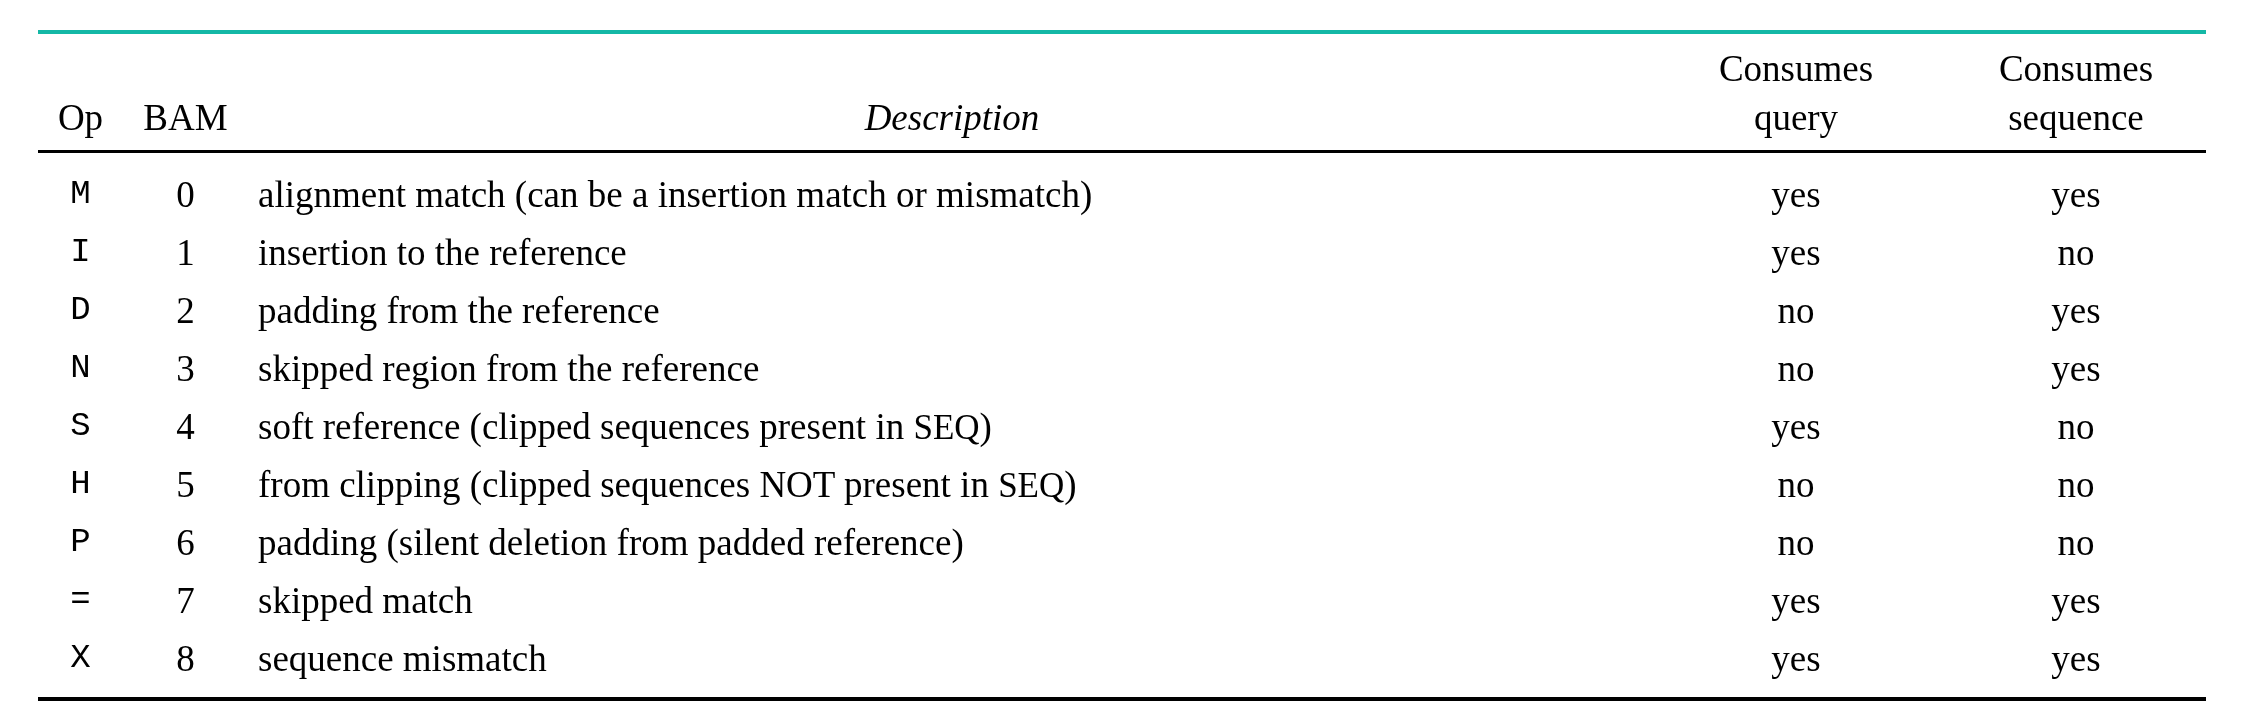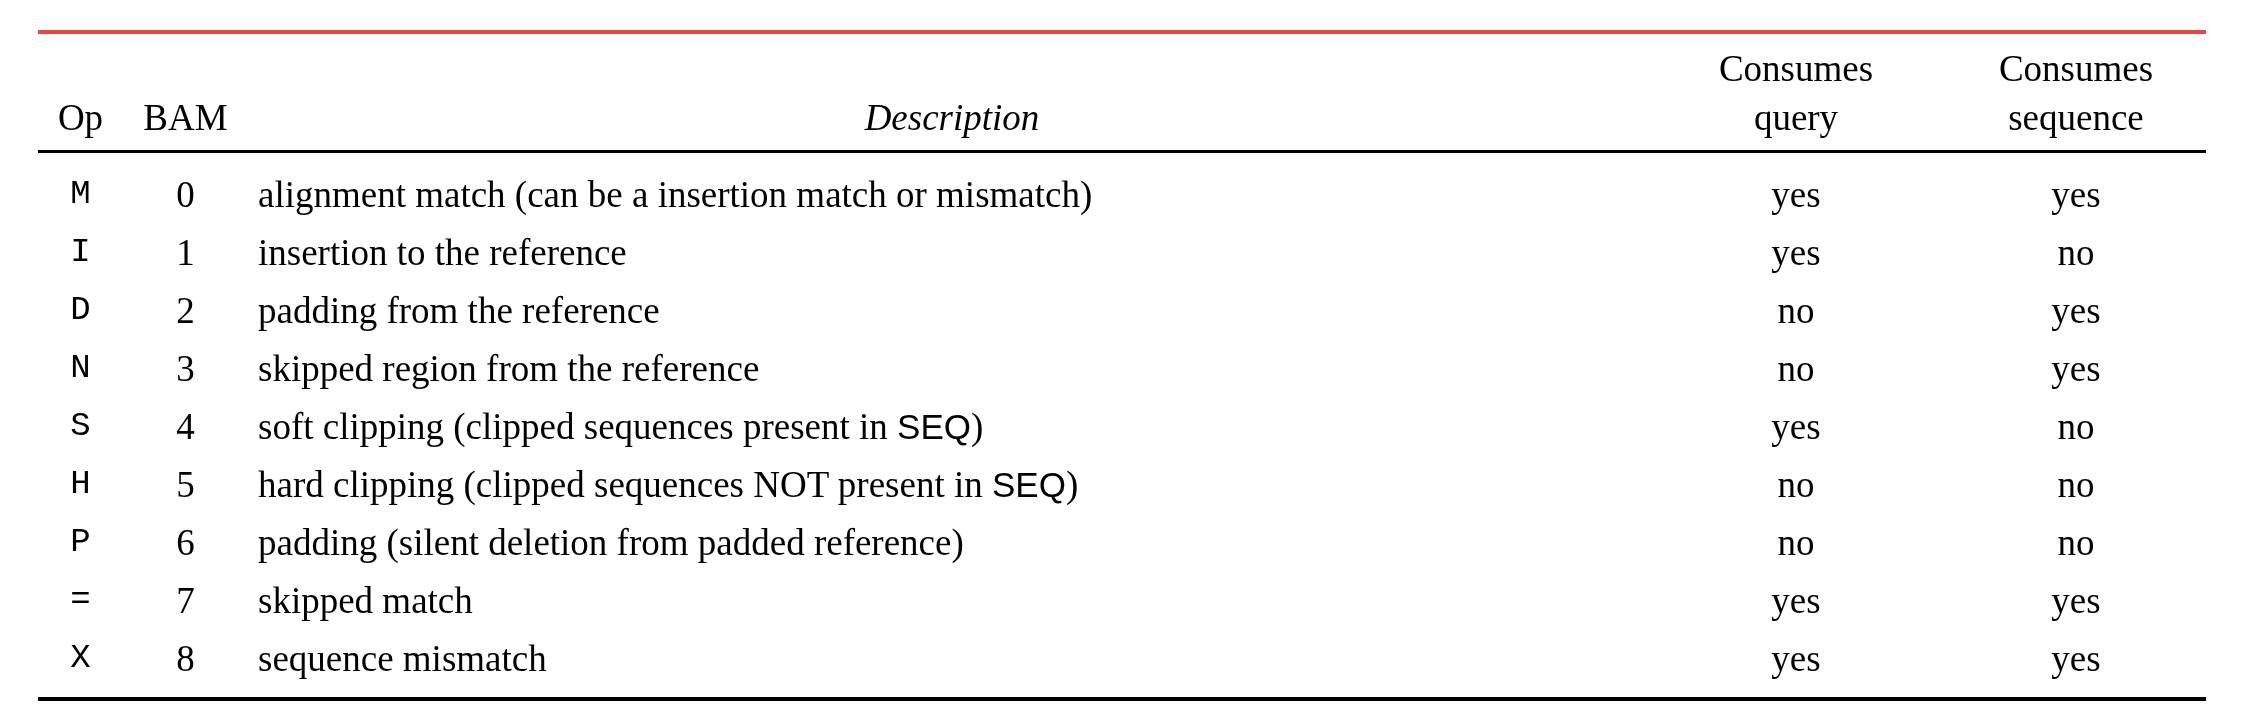--- a/index.html
+++ b/index.html
@@ -33,21 +33,21 @@
     font-size: 37px;
     line-height: 1.0;
   }
   table.cigar col.c-op     { width: 85px;  }
   table.cigar col.c-bam    { width: 125px; }
   table.cigar col.c-desc   { width: 1398px; }
   table.cigar col.c-query  { width: 300px; }
   table.cigar col.c-ref    { width: 260px; }
 
   
-  tr.toprule-row > * { border-top: 4px solid #ef4444; text-align: center; }
+  tr.toprule-row > * { border-top: 4px solid #14b8a6; text-align: center; }
   tr.midrule-row > * { border-bottom: 3px solid #000; }
   tr.bottomrule-row > * { border-bottom: 4px solid #000; }
 
   thead th {
     font-weight: normal;
     vertical-align: bottom;
     padding: 0;
   }
   .hdr-cell {
     padding-top: 16px;
@@ -73,21 +73,21 @@
     text-align: center;
     font-family: "Liberation Mono", "DejaVu Sans Mono", monospace;
     font-size: 34px;
   }
   td.cell-bam   { text-align: center; }
   td.cell-desc  { text-align: left; padding-left: 10px; white-space: nowrap; }
   td.cell-query { text-align: center; }
   td.cell-ref   { text-align: center; }
 
   .sf {
-    font-family: Liberation Sans, sans-serif;
+    font-family: Liberation Serif, serif;
     font-size: 35px;
   }
 </style>
 </head>
 <body>
 
 <div class="page">
   <div class="table-wrap">
     <table class="cigar">
       <colgroup>
@@ -143,28 +143,28 @@
           <tr>
             <td class="cell-op">N</td>
             <td class="cell-bam">3</td>
             <td class="cell-desc"><span>skipped region from the reference</span></td>
             <td class="cell-query">no</td>
             <td class="cell-ref">yes</td>
           </tr>
           <tr>
             <td class="cell-op">S</td>
             <td class="cell-bam">4</td>
-            <td class="cell-desc"><span>soft clipping (clipped sequences present in </span><span class="sf">SEQ</span><span>)</span></td>
+            <td class="cell-desc"><span>soft reference (clipped sequences present in </span><span class="sf">SEQ</span><span>)</span></td>
             <td class="cell-query">yes</td>
             <td class="cell-ref">no</td>
           </tr>
           <tr>
             <td class="cell-op">H</td>
             <td class="cell-bam">5</td>
-            <td class="cell-desc"><span>hard clipping (clipped sequences NOT present in </span><span class="sf">SEQ</span><span>)</span></td>
+            <td class="cell-desc"><span>from clipping (clipped sequences NOT present in </span><span class="sf">SEQ</span><span>)</span></td>
             <td class="cell-query">no</td>
             <td class="cell-ref">no</td>
           </tr>
           <tr>
             <td class="cell-op">P</td>
             <td class="cell-bam">6</td>
             <td class="cell-desc"><span>padding (silent deletion from padded reference)</span></td>
             <td class="cell-query">no</td>
             <td class="cell-ref">no</td>
           </tr>

